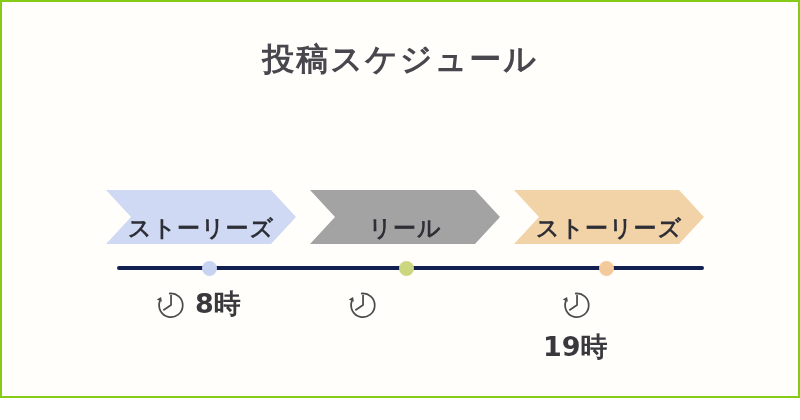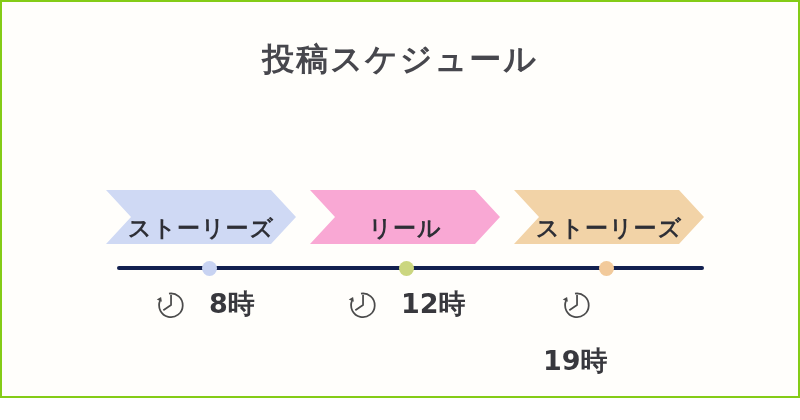--- a/index.html
+++ b/index.html
@@ -69,21 +69,21 @@
     border-radius: 50%;
   }
   .dot-1 { left: 200px; }
   .dot-2 { left: 397px; }
   .dot-3 { left: 597px; }
   .time-group {
     position: absolute;
     top: 283px;
     display: flex;
     align-items: center;
-    gap: 21px;
+    gap: 7px;
   }
   .tg-1 { left: 149px; }
   .tg-2 { left: 341px; }
   .tg-3 { left: 541px; flex-direction: column; }
   .clock {
     width: 37px;
     height: 37px;
     flex: none;
   }
   .time-text {
@@ -97,21 +97,21 @@
 <body>
 
 <div class="canvas">
 
   <h1 class="title">投稿スケジュール</h1>
 
   <div class="arrow-row">
     <div class="arrow" style="background: rgb(207, 217, 244);">
       <span class="arrow-label">ストーリーズ</span>
     </div>
-    <div class="arrow" style="background: #f9a8d4;">
+    <div class="arrow" style="background: #a3a3a3;">
       <span class="arrow-label">リール</span>
     </div>
     <div class="arrow" style="background: rgb(242, 211, 167);">
       <span class="arrow-label">ストーリーズ</span>
     </div>
   </div>
 
   <div class="timeline" style="background: rgb(18, 32, 79);"></div>
 
   <div class="dot dot-1" style="background: rgb(200, 211, 242);"></div>
@@ -126,21 +126,20 @@
     </svg>
     <span class="time-text">8時</span>
   </div>
 
   <div class="time-group tg-2">
     <svg class="clock" viewBox="0 0 36 36">
       <path d="M 17.5 8.4 A 11.5 11.5 0 1 1 8.9 15.0" fill="none" stroke="#4b4b4b" stroke-width="1.7"></path>
       <polygon points="9.8,11.6 5.6,14.2 10.6,16.4" fill="#4b4b4b"></polygon>
       <polyline points="19.5,9.5 19.5,19.5 12,24.5" fill="none" stroke="#4b4b4b" stroke-width="1.7" stroke-linejoin="round"></polyline>
     </svg>
-    <span class="time-text">12時</span>
   </div>
 
   <div class="time-group tg-3">
     <svg class="clock" viewBox="0 0 36 36">
       <path d="M 17.5 8.4 A 11.5 11.5 0 1 1 8.9 15.0" fill="none" stroke="#4b4b4b" stroke-width="1.7"></path>
       <polygon points="9.8,11.6 5.6,14.2 10.6,16.4" fill="#4b4b4b"></polygon>
       <polyline points="19.5,9.5 19.5,19.5 12,24.5" fill="none" stroke="#4b4b4b" stroke-width="1.7" stroke-linejoin="round"></polyline>
     </svg>
     <span class="time-text">19時</span>
   </div>

